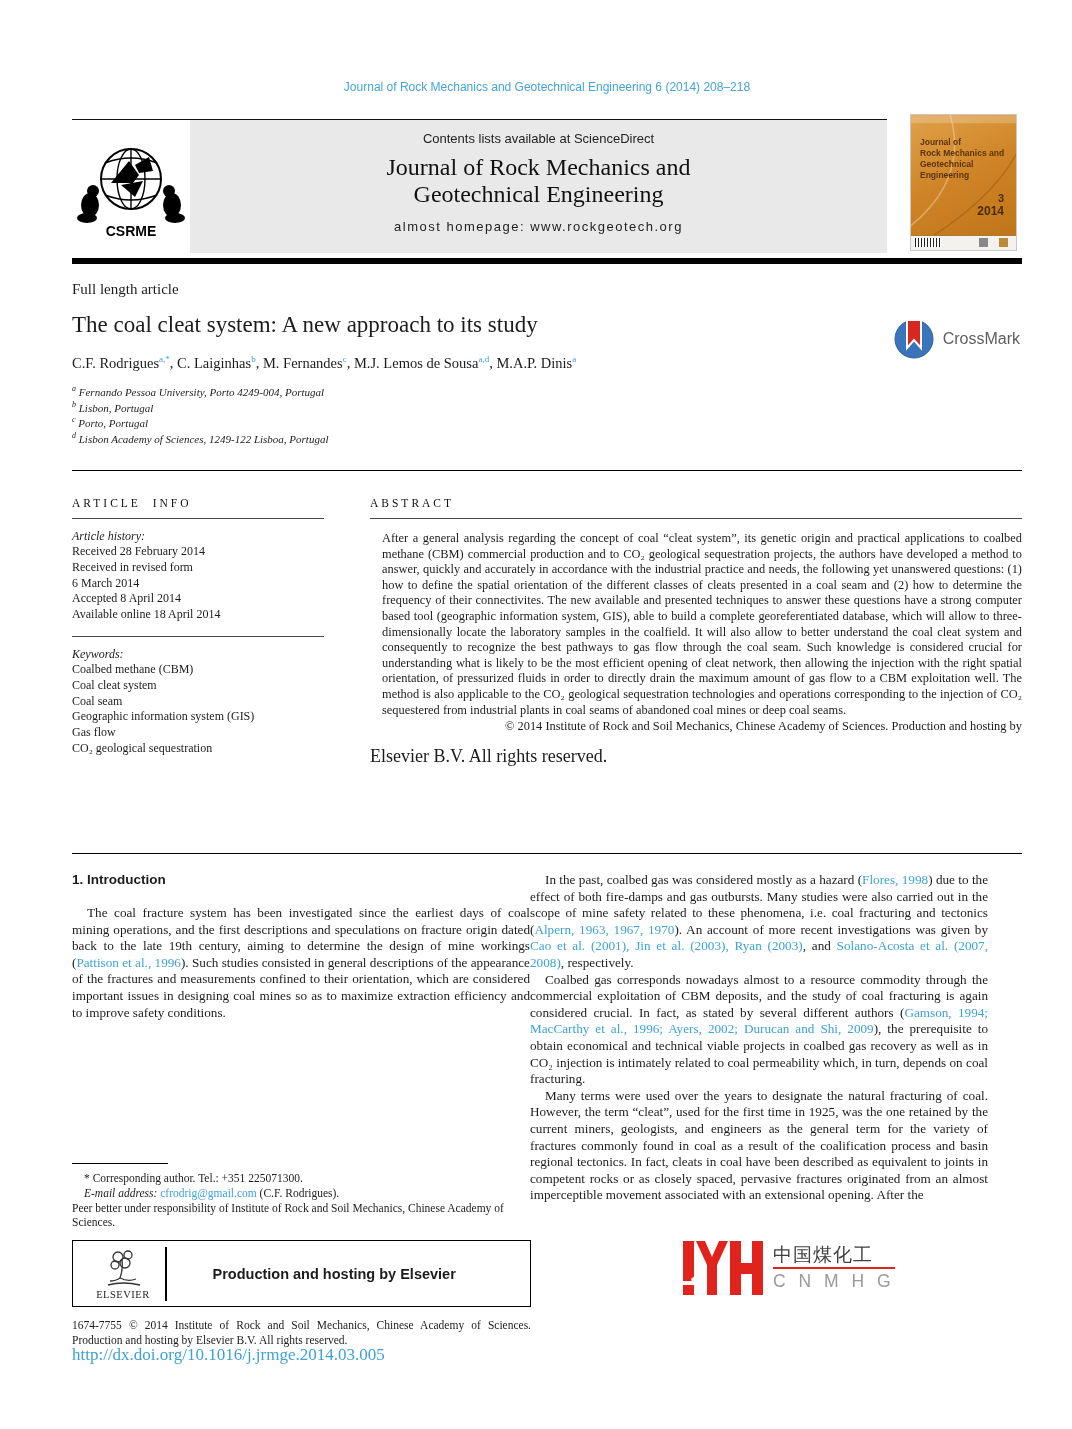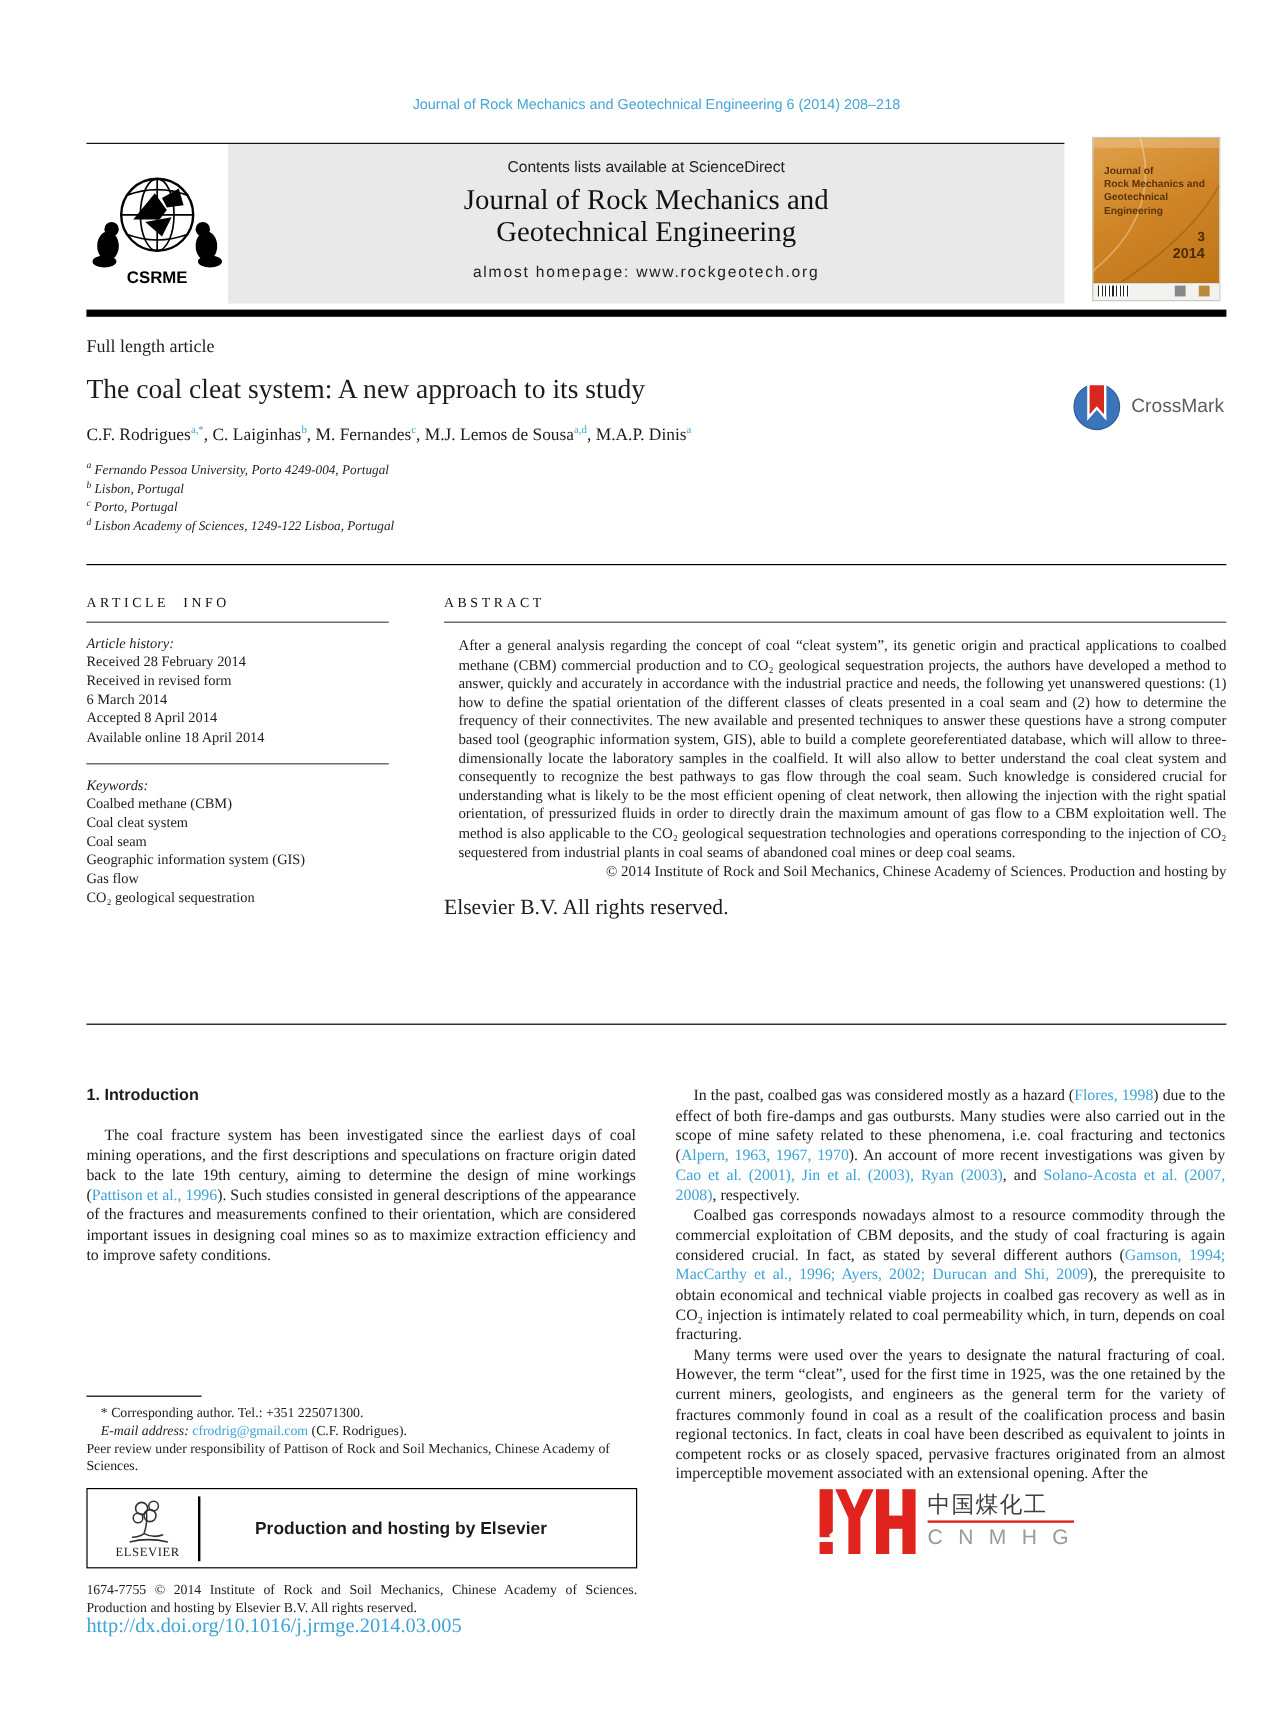--- a/index.html
+++ b/index.html
@@ -60,21 +60,21 @@
   .abs-col { flex:1; }
   .sec-heading { font-size:11.5px; letter-spacing:3px; word-spacing:6px; color:#111; }
   .under-rule { border-top:1.8px solid #4a4a4a; margin-top:9px; }
   .hist-label, .kw-label { font-style:italic; font-size:12px; margin-top:10px; }
   .hist-item, .kw-item { font-size:12px; line-height:15.8px; }
   .kw-rule { border-top:1.8px solid #4a4a4a; margin-top:13px; }
   .abs-text { margin-top:12px; font-size:12.4px; line-height:15.6px; text-align:justify; color:#1c1c1c;margin-left:12px; }
   .abs-copy1 { font-size:12.4px; line-height:15.6px; text-align:right; margin-top:1px; }
   .abs-copy2 { font-size:18px; line-height:15.6px; text-align:left;margin-top:14px; }
   
-  .body-cols { position:absolute; left:57px; top:905px; width:950px; display:flex; gap:33px; }
+  .body-cols { position:absolute; left:57px; top:872px; width:950px; display:flex; }
   .col { width:458px; }
   .sec1 { font-family:"Liberation Sans","DejaVu Sans",sans-serif; font-size:13.5px; font-weight:bold; margin-bottom:18px; }
   .para { font-size:13.2px; line-height:16.6px; text-align:justify; text-indent:15px; }
   .para + .para { margin-top:0; }
   
   .footnotes { position:absolute; left:57px; top:1163px; width:459px; }
   .fn-rule { width:96px; border-top:1px solid #000; margin-bottom:7px; }
   .fn-line { font-size:11.5px; line-height:14.8px; }
   .fn-indent { text-indent:12px; }
   .elsevier-box { margin-top:10px; border:1.5px solid #000; height:67px; display:flex; align-items:center; padding:0 14px; }
@@ -222,21 +222,21 @@
       <div class="para">In the past, coalbed gas was considered mostly as a hazard (<span class="link">Flores, 1998</span>) due to the effect of both fire-damps and gas outbursts. Many studies were also carried out in the scope of mine safety related to these phenomena, i.e. coal fracturing and tectonics (<span class="link">Alpern, 1963, 1967, 1970</span>). An account of more recent investigations was given by <span class="link">Cao et al. (2001), Jin et al. (2003), Ryan (2003)</span>, and <span class="link">Solano-Acosta et al. (2007, 2008)</span>, respectively.</div>
       <div class="para">Coalbed gas corresponds nowadays almost to a resource commodity through the commercial exploitation of CBM deposits, and the study of coal fracturing is again considered crucial. In fact, as stated by several different authors (<span class="link">Gamson, 1994; MacCarthy et al., 1996; Ayers, 2002; Durucan and Shi, 2009</span>), the prerequisite to obtain economical and technical viable projects in coalbed gas recovery as well as in CO₂ injection is intimately related to coal permeability which, in turn, depends on coal fracturing.</div>
       <div class="para">Many terms were used over the years to designate the natural fracturing of coal. However, the term “cleat”, used for the first time in 1925, was the one retained by the current miners, geologists, and engineers as the general term for the variety of fractures commonly found in coal as a result of the coalification process and basin regional tectonics. In fact, cleats in coal have been described as equivalent to joints in competent rocks or as closely spaced, pervasive fractures originated from an almost imperceptible movement associated with an extensional opening. After the</div>
     </div>
   </div>
 
   <div class="footnotes">
     <div class="fn-rule"></div>
     <div class="fn-line fn-indent">* Corresponding author. Tel.: +351 225071300.</div>
     <div class="fn-line fn-indent"><i>E-mail address:</i> <span class="link">cfrodrig@gmail.com</span> (C.F. Rodrigues).</div>
-    <div class="fn-line">Peer review under responsibility of Pattison of Rock and Soil Mechanics, Chinese Academy of Sciences.</div>
+    <div class="fn-line">Peer better under responsibility of Institute of Rock and Soil Mechanics, Chinese Academy of Sciences.</div>
     <div class="elsevier-box">
       <div class="els-logo">
         <svg width="42" height="40" viewBox="0 0 42 40">
           <g fill="none" stroke="#333" stroke-width="1.3">
             <circle cx="16" cy="9" r="5"></circle>
             <circle cx="26" cy="7" r="4"></circle>
             <circle cx="23" cy="15" r="5"></circle>
             <circle cx="13" cy="17" r="4"></circle>
             <path d="M20 12 Q21 22 18 30"></path>
             <path d="M18 30 Q14 33 8 33"></path>

